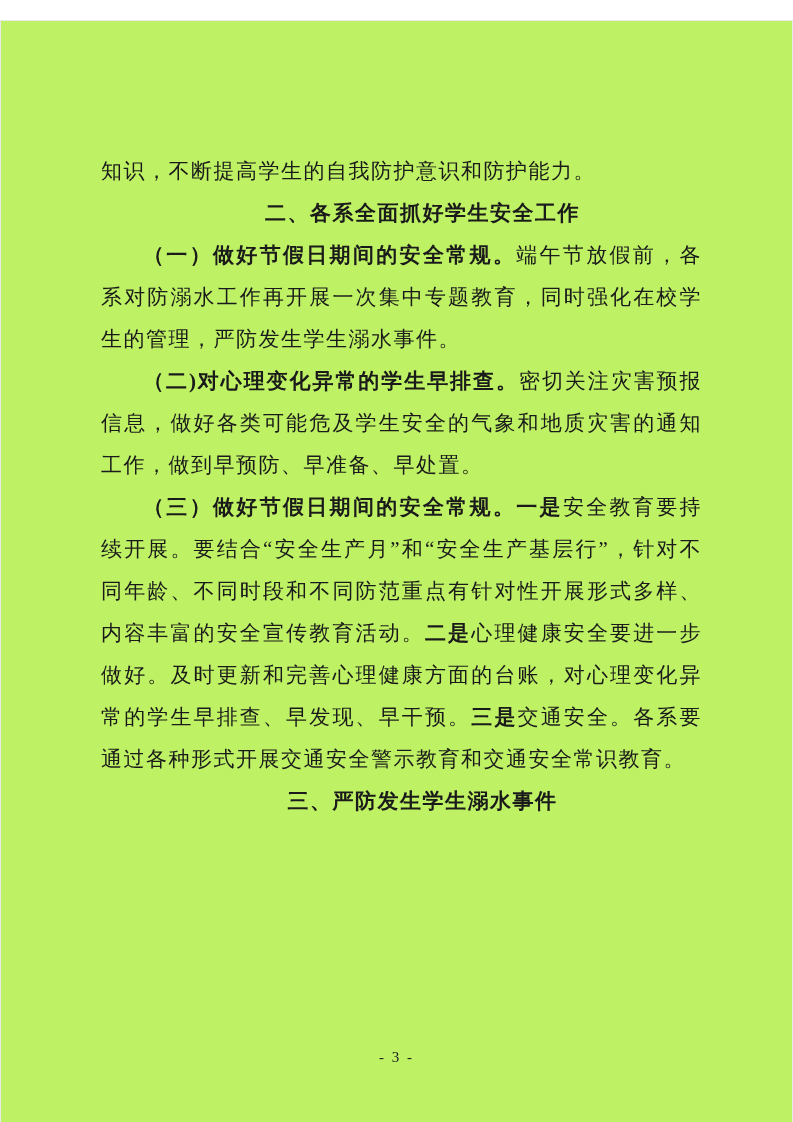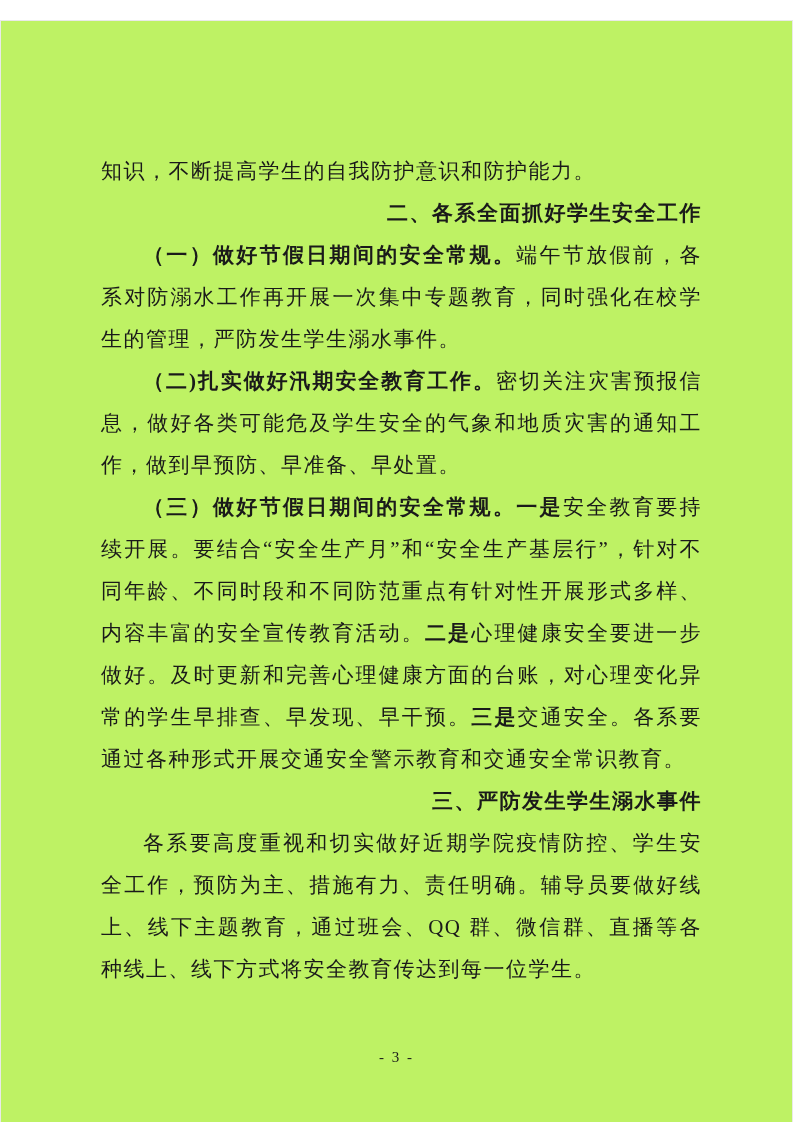--- a/index.html
+++ b/index.html
@@ -34,21 +34,21 @@
   }
   p.para-continuation {
     text-indent: 0;
   }
   p.para-body {
     text-indent: 2em;
   }
   p.para-heading {
     text-indent: 2em;
     font-weight: 700;
-    text-align: right;
+    text-align: center;
   }
   .run { font-weight: 400; }
   .run.bold { font-weight: 700; }
   .footer {
     position: absolute;
     top: 1028px;
     left: 0;
     width: 100%;
     text-align: center;
     font-size: 15px;
@@ -57,19 +57,18 @@
   }
 </style>
 </head>
 <body>
 
 <div class="page">
   <div class="content" id="doc-content">
       <p class="para-continuation"><span class="run">知识，不断提高学生的自我防护意识和防护能力。</span></p>
       <p class="para-heading"><span class="run bold">二、各系全面抓好学生安全工作</span></p>
       <p class="para-body"><span class="run bold">（一）做好节假日期间的安全常规。</span><span class="run">端午节放假前，各系对防溺水工作再开展一次集中专题教育，同时强化在校学生的管理，严防发生学生溺水事件。</span></p>
-      <p class="para-body"><span class="run bold">（二)扎实做好汛期安全教育工作。</span><span class="run">密切关注灾害预报信息，做好各类可能危及学生安全的气象和地质灾害的通知工作，做到早预防、早准备、早处置。</span></p>
+      <p class="para-body"><span class="run bold">（二)对心理变化异常的学生早排查。</span><span class="run">密切关注灾害预报信息，做好各类可能危及学生安全的气象和地质灾害的通知工作，做到早预防、早准备、早处置。</span></p>
       <p class="para-body"><span class="run bold">（三）做好节假日期间的安全常规。</span><span class="run bold">一是</span><span class="run">安全教育要持续开展。要结合“安全生产月”和“安全生产基层行”，针对不同年龄、不同时段和不同防范重点有针对性开展形式多样、内容丰富的安全宣传教育活动。</span><span class="run bold">二是</span><span class="run">心理健康安全要进一步做好。及时更新和完善心理健康方面的台账，对心理变化异常的学生早排查、早发现、早干预。</span><span class="run bold">三是</span><span class="run">交通安全。各系要通过各种形式开展交通安全警示教育和交通安全常识教育。</span></p>
       <p class="para-heading"><span class="run bold">三、严防发生学生溺水事件</span></p>
-      <p class="para-body"><span class="run">各系要高度重视和切实做好近期学院疫情防控、学生安全工作，预防为主、措施有力、责任明确。辅导员要做好线上、线下主题教育，通过班会、QQ 群、微信群、直播等各种线上、线下方式将安全教育传达到每一位学生。</span></p>
     </div>
   <div class="footer">- 3 -</div>
 </div>
 
 </body></html>

